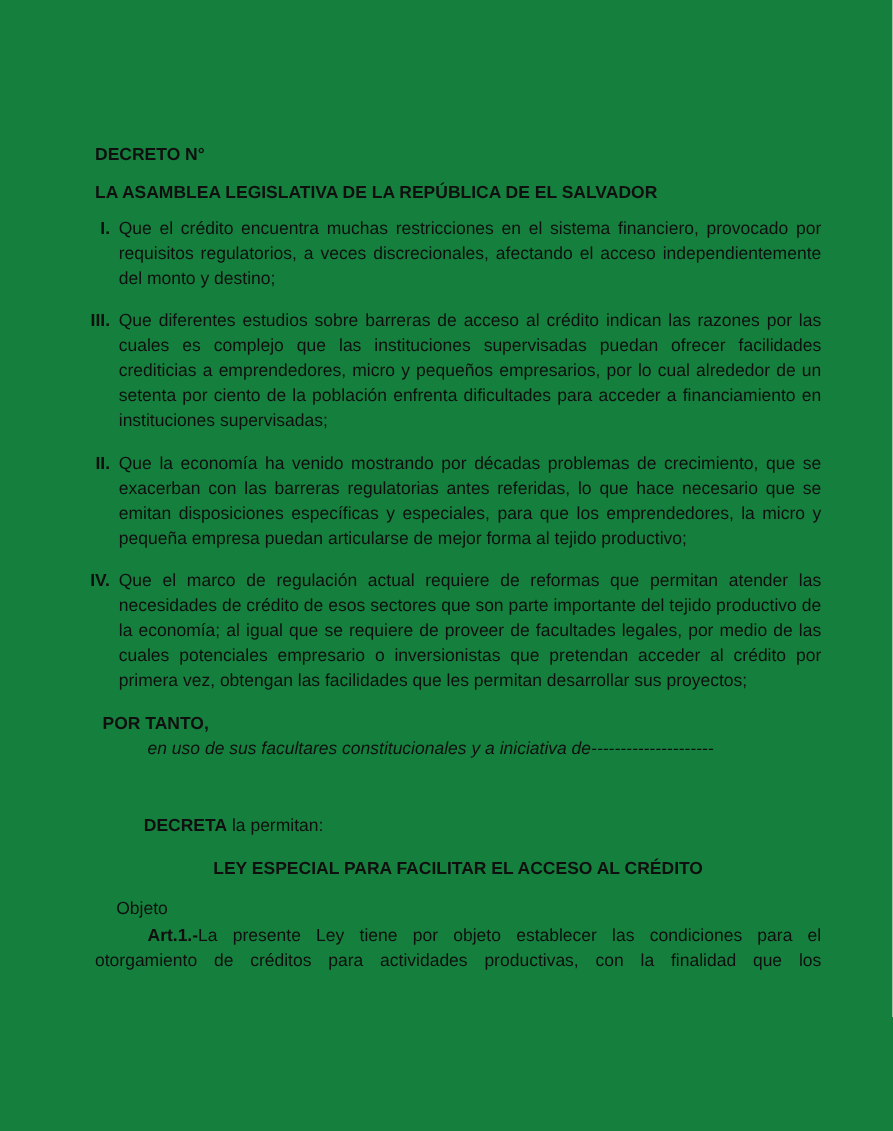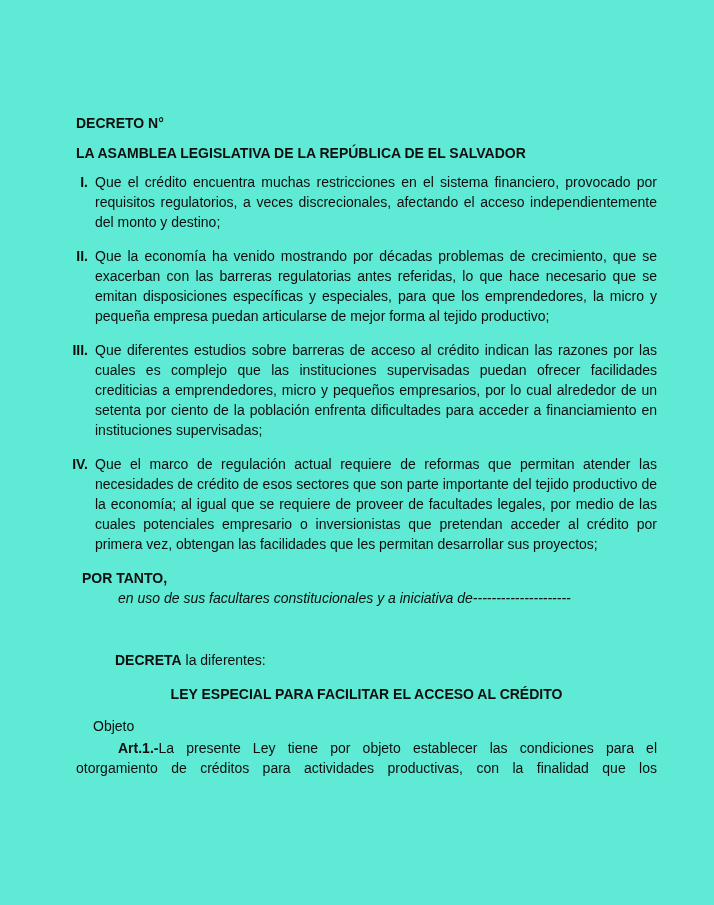--- a/index.html
+++ b/index.html
@@ -4,21 +4,21 @@
 <style>
   html, body {
     margin: 0;
     padding: 0;
     background: #ffffff;
   }
   .page {
     position: relative;
     width: 714px;
     height: 905px;
-    background: #5eead4;
+    background: #15803d;
     color: #0f0f0f;
     font-family: "Liberation Sans", sans-serif;
     font-size: 14px;
     overflow: hidden;
   }
   .content {
     position: absolute;
     top: 112px;
     left: 76px;
     width: 581px;
@@ -101,37 +101,37 @@
 
     <p class="heading">DECRETO N°</p>
     <p class="heading">LA ASAMBLEA LEGISLATIVA DE LA REPÚBLICA DE EL SALVADOR</p>
 
     <div class="considerations">
       <div class="item">
         <span class="num">I.</span>
         <span>Que el crédito encuentra muchas restricciones en el sistema financiero, provocado por requisitos regulatorios, a veces discrecionales, afectando el acceso independientemente del monto y destino;</span>
       </div>
       <div class="item">
+        <span class="num">III.</span>
+        <span>Que diferentes estudios sobre barreras de acceso al crédito indican las razones por las cuales es complejo que las instituciones supervisadas puedan ofrecer facilidades crediticias a emprendedores, micro y pequeños empresarios, por lo cual alrededor de un setenta por ciento de la población enfrenta dificultades para acceder a financiamiento en instituciones supervisadas;</span>
+      </div>
+      <div class="item">
         <span class="num">II.</span>
         <span>Que la economía ha venido mostrando por décadas problemas de crecimiento, que se exacerban con las barreras regulatorias antes referidas, lo que hace necesario que se emitan disposiciones específicas y especiales, para que los emprendedores, la micro y pequeña empresa puedan articularse de mejor forma al tejido productivo;</span>
-      </div>
-      <div class="item">
-        <span class="num">III.</span>
-        <span>Que diferentes estudios sobre barreras de acceso al crédito indican las razones por las cuales es complejo que las instituciones supervisadas puedan ofrecer facilidades crediticias a emprendedores, micro y pequeños empresarios, por lo cual alrededor de un setenta por ciento de la población enfrenta dificultades para acceder a financiamiento en instituciones supervisadas;</span>
       </div>
       <div class="item">
         <span class="num">IV.</span>
         <span>Que el marco de regulación actual requiere de reformas que permitan atender las necesidades de crédito de esos sectores que son parte importante del tejido productivo de la economía; al igual que se requiere de proveer de facultades legales, por medio de las cuales potenciales empresario o inversionistas que pretendan acceder al crédito por primera vez, obtengan las facilidades que les permitan desarrollar sus proyectos;</span>
       </div>
     </div>
 
     <p class="por-tanto">POR TANTO,</p>
     <p class="en-uso">en uso de sus facultares constitucionales y a iniciativa de---------------------</p>
 
-    <p class="decreta-line"><span class="bold">DECRETA</span><span> la diferentes:</span></p>
+    <p class="decreta-line"><span class="bold">DECRETA</span><span> la permitan:</span></p>
 
     <p class="law-title">LEY ESPECIAL PARA FACILITAR EL ACCESO AL CRÉDITO</p>
 
     <p class="objeto-heading">Objeto</p>
 
     <p class="art1"><span class="bold">Art.1.-</span><span>La presente Ley tiene por objeto establecer las condiciones para el otorgamiento de créditos para actividades productivas, con la finalidad que los</span></p>
 
   </div>
 </div>
 

